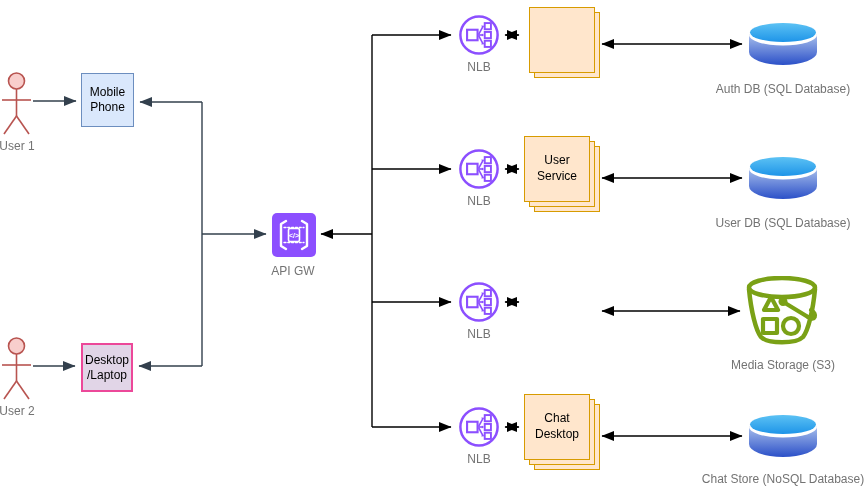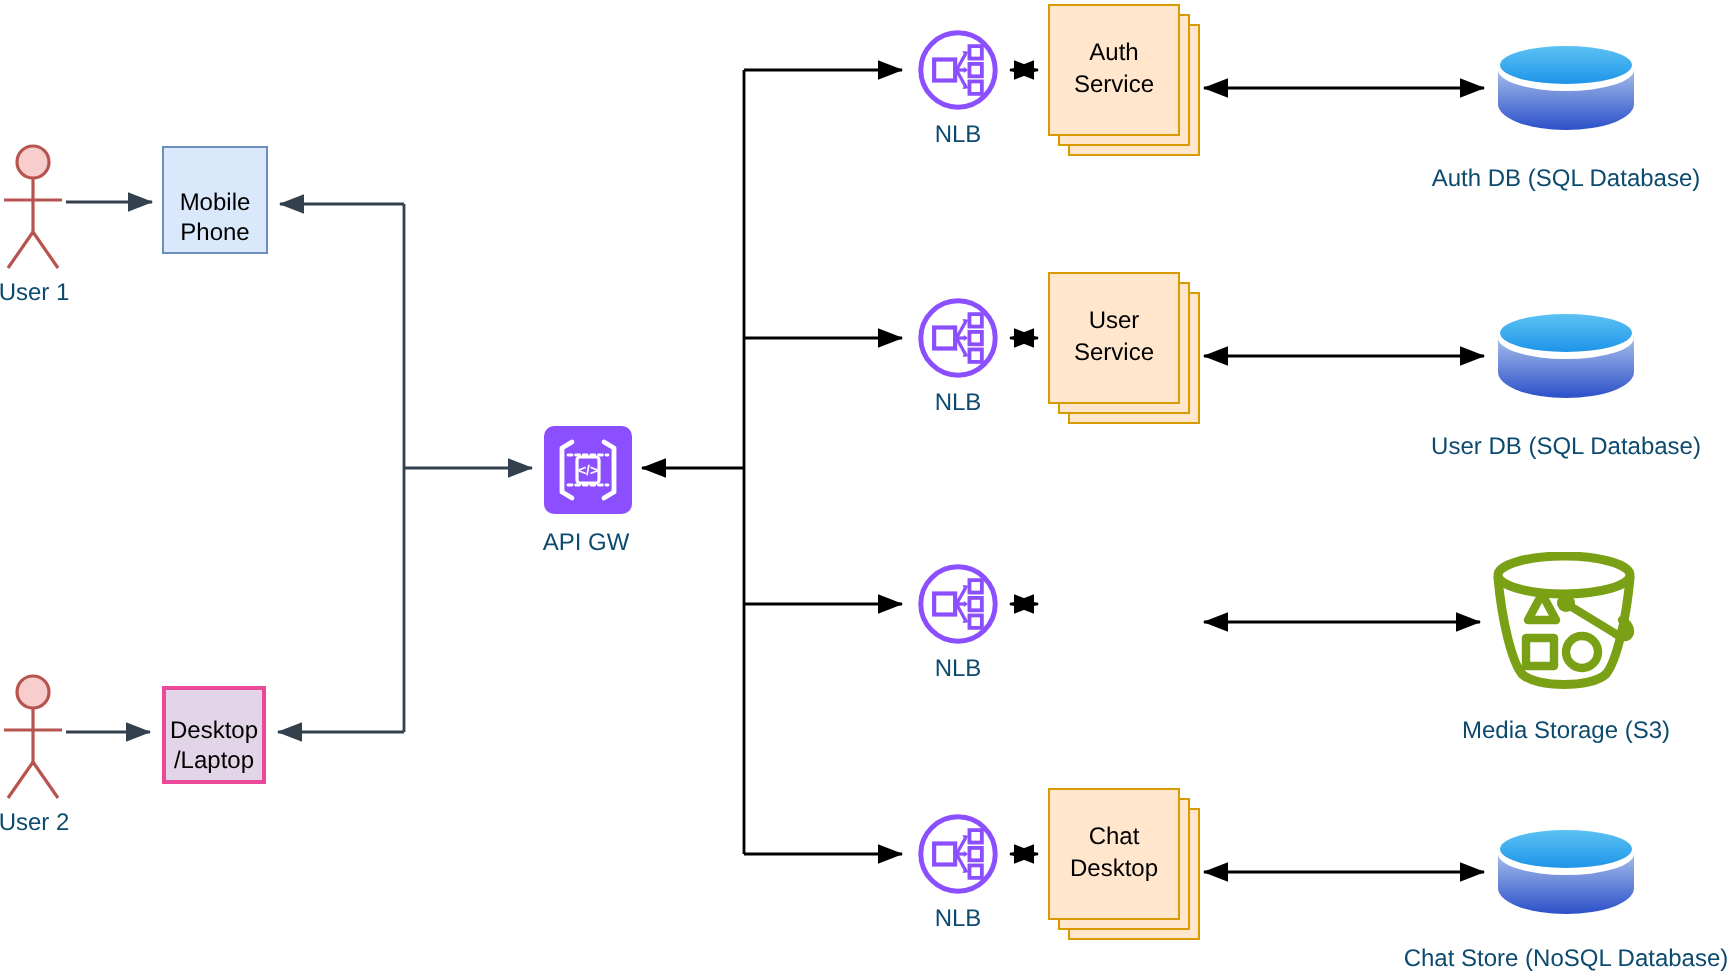--- a/index.html
+++ b/index.html
@@ -1,21 +1,21 @@
 <!DOCTYPE html>
 <html><head>
 <meta charset="utf-8">
 <style>
   html,body{margin:0;padding:0;background:#ffffff;}
   .canvas{position:relative;width:865px;height:487px;background:#ffffff;overflow:hidden;
           font-family:"Liberation Sans",sans-serif;font-size:12px;color:#000;}
   .abs{position:absolute;}
   svg{display:block;}
-  .caption{position:absolute;text-align:center;font-size:12px;color:#0c4a6e;line-height:1.2;white-space:nowrap;}
-  .node-box{position:absolute;display:flex;align-items:flex-end;justify-content:center;
+  .caption{position:absolute;text-align:center;font-size:12px;color:#737373;line-height:1.2;white-space:nowrap;}
+  .node-box{position:absolute;display:flex;align-items:center;justify-content:center;
             text-align:center;line-height:1.25;box-sizing:border-box;padding:2px;}
   .client-blue{background:#dae8fc;border:1px solid #6c8ebf;}
   .client-purple{background:#e1d5e7;border:2px solid #ec4899;}
   .stack{position:absolute;}
   .stack .layer{position:absolute;width:66px;height:66px;background:#ffe6cc;border:1px solid #d79b00;box-sizing:border-box;}
   .stack .l3{left:10px;top:10px;}
   .stack .l2{left:5px;top:5px;}
   .stack .front{left:0;top:0;display:flex;align-items:center;justify-content:center;text-align:center;line-height:1.3;}
   .edge-layer{position:absolute;left:0;top:0;z-index:0;}
   .node{z-index:2;}
@@ -117,23 +117,20 @@
       <path d="M24.4 12 L27.6 12.4 L25.8 15.2 Z" fill="#8c4fff" stroke="none"></path>
       <path d="M26.8 20.4 L26.8 23.6 L24.4 22 Z" transform="rotate(180 25.9 22)" fill="#8c4fff" stroke="none"></path>
       <path d="M24.4 32 L27.6 31.6 L25.8 28.8 Z" fill="#8c4fff" stroke="none"></path>
     </g>
   </svg>
   <div class="caption node" style="left:458px;top:60px;width:42px;">NLB</div>
 
   <div class="stack node" style="left:524px;top:2px;width:76px;height:76px;">
     <div class="layer l3"></div>
     <div class="layer l2"></div>
-    <div class="layer front">
-      <span>Auth Service</span>
-    </div>
   </div>
 
   <svg class="abs node" style="left:748px;top:22px;" width="70" height="44" viewBox="0 0 70 44">
     <defs>
       <linearGradient id="cb1" x1="0" y1="0" x2="0" y2="1">
         <stop offset="0" stop-color="#a9c0ec"></stop>
           <stop offset="1" stop-color="#2b50c8"></stop>
       </linearGradient>
       <linearGradient id="ct1" x1="0" y1="0" x2="0" y2="1">
         <stop offset="0" stop-color="#5cc2f4"></stop>

